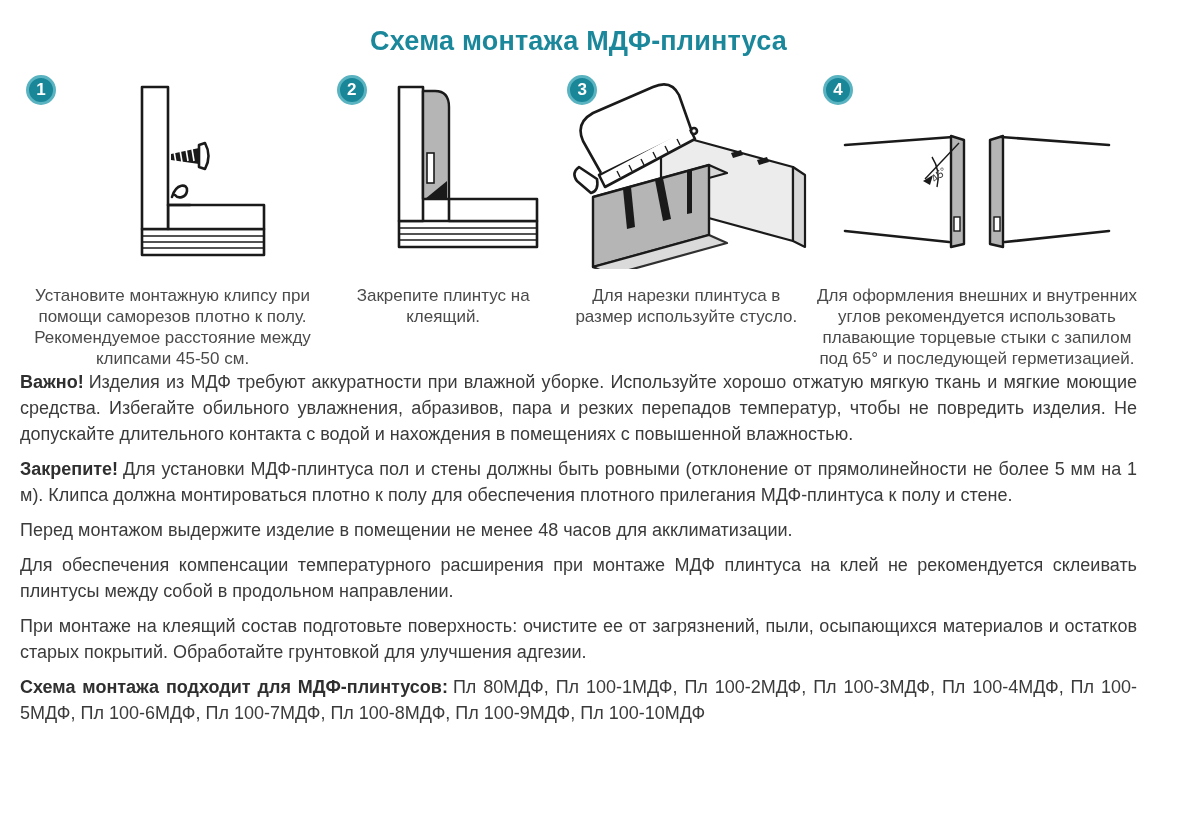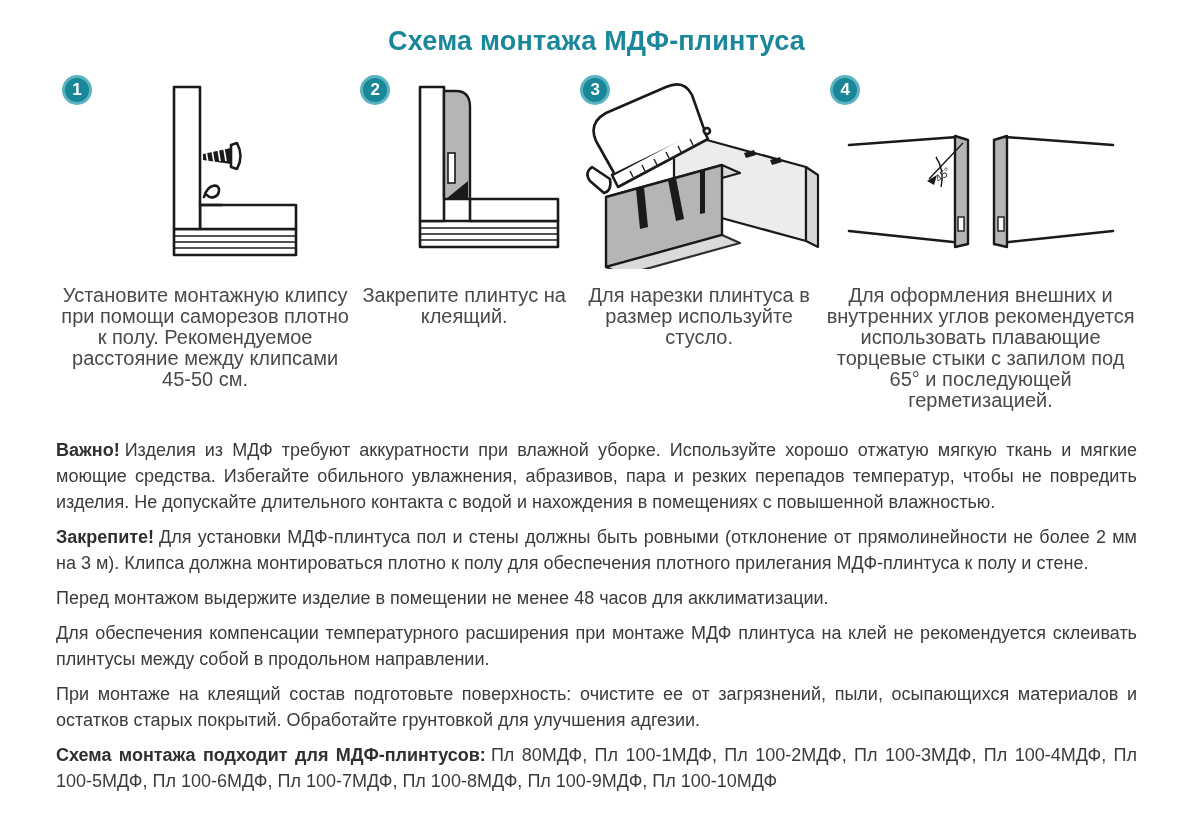--- a/index.html
+++ b/index.html
@@ -1,44 +1,44 @@
 <!DOCTYPE html>
 <html lang="ru"><head>
 <meta charset="utf-8">
 <style>
   html,body{margin:0;padding:0;background:#fff;}
   body{
     width:1181px;height:827px;overflow:hidden;
     font-family:"Liberation Sans","DejaVu Sans",sans-serif;
     color:#3b3b3b;position:relative;
   }
-  .page{padding:18px 44px 0 56px;}
+  .page{padding:18px 44px 0 20px;}
   h1.title{
     text-align:center;font-size:27px;font-weight:bold;
     color:#1b879b;margin:8px 0 18px 0;letter-spacing:0.2px;
   }
   .steps{display:flex;justify-content:space-between;align-items:flex-start;}
   .step{position:relative;display:flex;flex-direction:column;align-items:center;}
   .step-1{width:305px;}
   .step-2{width:225px;}
   .step-3{width:250px;}
   .step-4{width:320px;}
   .badge{
     position:absolute;left:6px;top:0;
     width:30px;height:30px;border-radius:50%;
     background:#1a8799;border:3px solid #5ab3c0;
     color:#fff;font-weight:bold;font-size:17px;
     display:flex;align-items:center;justify-content:center;
     box-sizing:border-box;
   }
   .illus{height:190px;display:flex;align-items:flex-start;justify-content:center;margin-top:4px;}
   .caption{
-    margin-top:16px;text-align:center;font-size:20px;line-height:21px;color:#4a4a4a;
+    margin-top:16px;text-align:center;font-size:17px;line-height:21px;color:#4a4a4a;
   }
-  .notes{margin-top:26px;}
+  .notes{}
   p.note{
     font-size:18px;line-height:26px;text-align:justify;margin:0 0 9px 0;color:#3b3b3b;
   }
   p.note b.lead{font-weight:bold;color:#2f2f2f;margin-right:0.28em;}
   p.note b.lead:empty{display:none;}
   svg .ln{stroke:#1a1a1a;stroke-width:2.6;fill:none;stroke-linecap:round;stroke-linejoin:round;}
   svg .box{stroke:#1a1a1a;stroke-width:2.6;fill:#fff;stroke-linejoin:round;}
   svg .gray{stroke:#1a1a1a;stroke-width:2.4;fill:#b5b5b5;stroke-linejoin:round;}
   svg .lgray{stroke:#1a1a1a;stroke-width:2.2;fill:#d7d7d7;stroke-linejoin:round;}
   svg .board{stroke:#1a1a1a;stroke-width:2.2;fill:#ececec;stroke-linejoin:round;}
@@ -179,20 +179,20 @@
           </g>
         </svg>
       </div>
       <div class="caption">Для оформления внешних и внутренних углов рекомендуется использовать плавающие торцевые стыки с запилом под 65° и последующей герметизацией.</div>
     </div>
 
   </div>
 
   <div class="notes">
     <p class="note"><b class="lead">Важно!</b><span>Изделия из МДФ требуют аккуратности при влажной уборке. Используйте хорошо отжатую мягкую ткань и мягкие моющие средства. Избегайте обильного увлажнения, абразивов, пара и резких перепадов температур, чтобы не повредить изделия. Не допускайте длительного контакта с водой и нахождения в помещениях с повышенной влажностью.</span></p>
-    <p class="note"><b class="lead">Закрепите!</b><span>Для установки МДФ-плинтуса пол и стены должны быть ровными (отклонение от прямолинейности не более 2 мм на 3 м). Клипса должна монтироваться плотно к полу для обеспечения плотного прилегания МДФ-плинтуса к полу и стене.</span></p>
+    <p class="note"><b class="lead">Закрепите!</b><span>Для установки МДФ-плинтуса пол и стены должны быть ровными (отклонение от прямолинейности не более 5 мм на 1 м). Клипса должна монтироваться плотно к полу для обеспечения плотного прилегания МДФ-плинтуса к полу и стене.</span></p>
     <p class="note"><span>Перед монтажом выдержите изделие в помещении не менее 48 часов для акклиматизации.</span></p>
     <p class="note"><span>Для обеспечения компенсации температурного расширения при монтаже МДФ плинтуса на клей не рекомендуется склеивать плинтусы между собой в продольном направлении.</span></p>
     <p class="note"><span>При монтаже на клеящий состав подготовьте поверхность: очистите ее от загрязнений, пыли, осыпающихся материалов и остатков старых покрытий. Обработайте грунтовкой для улучшения адгезии.</span></p>
     <p class="note"><b class="lead">Схема монтажа подходит для МДФ-плинтусов:</b><span>Пл 80МДФ, Пл 100-1МДФ, Пл 100-2МДФ, Пл 100-3МДФ, Пл 100-4МДФ, Пл 100-5МДФ, Пл 100-6МДФ, Пл 100-7МДФ, Пл 100-8МДФ, Пл 100-9МДФ, Пл 100-10МДФ</span></p>
   </div>
 
 </div>
 
 </body></html>

